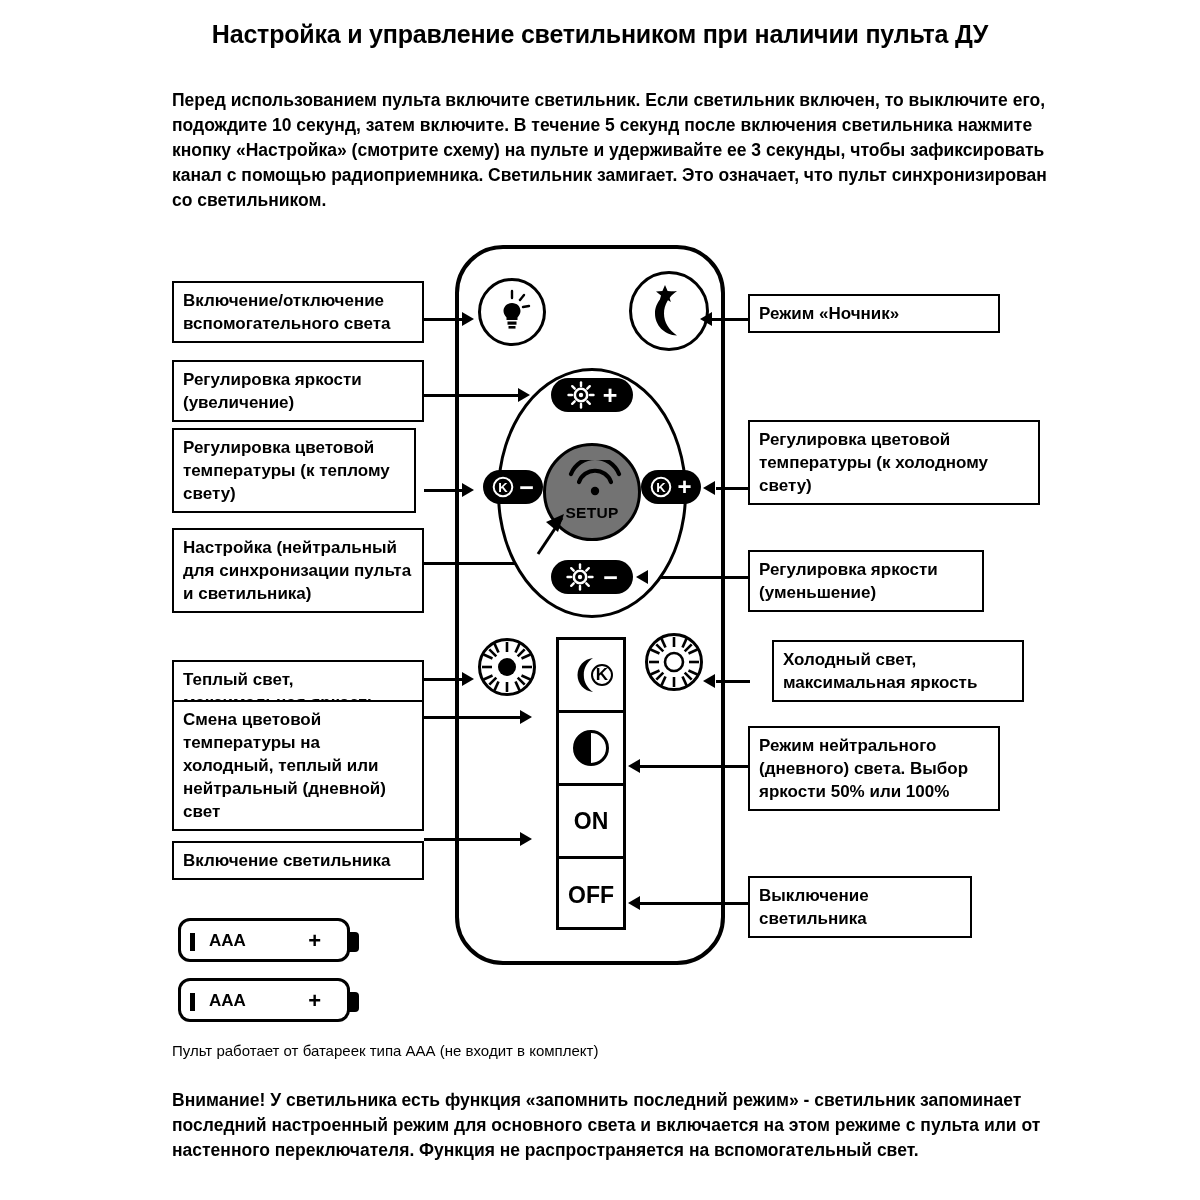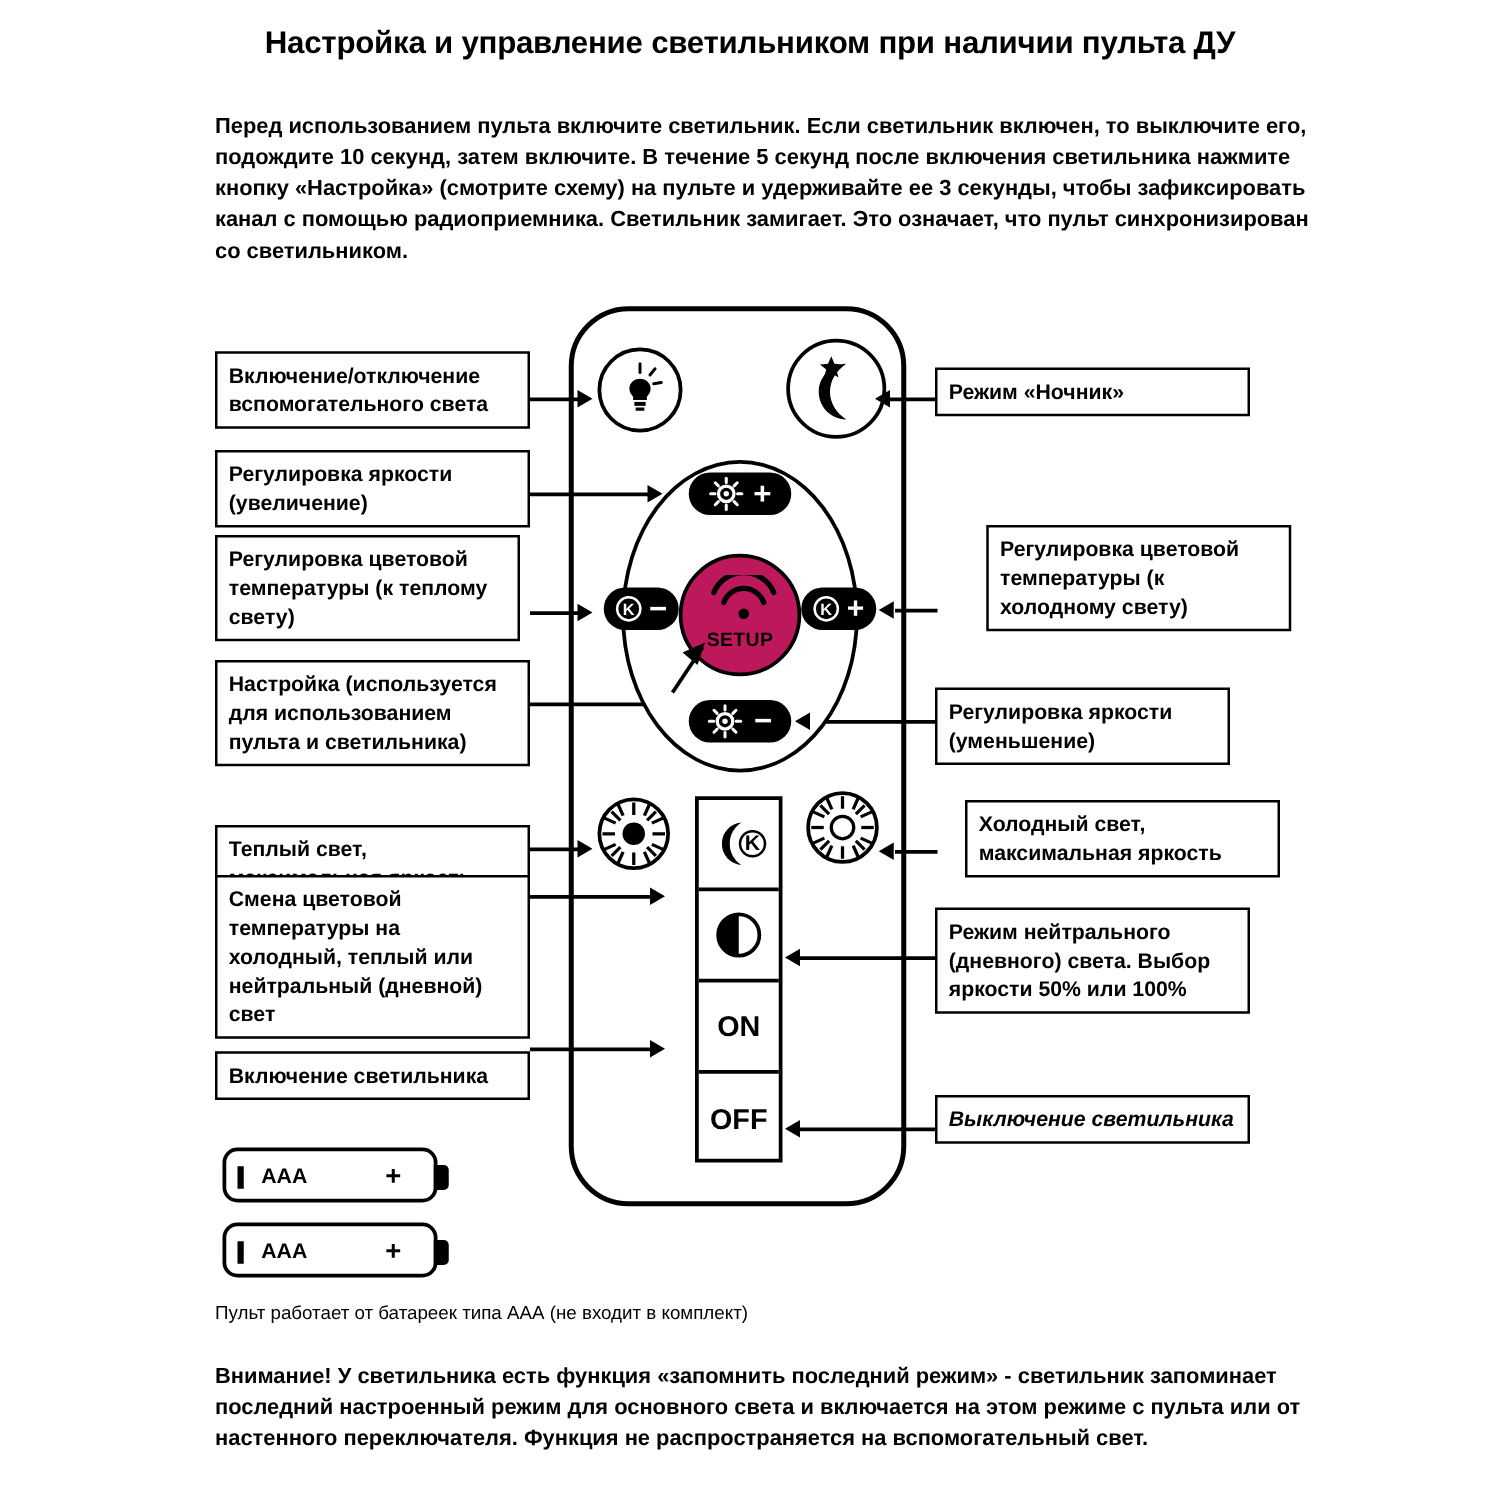--- a/index.html
+++ b/index.html
@@ -89,21 +89,21 @@
     border-radius: 50%;
     background: #fff;
     z-index: 5;
   }
   #pad-center {
     position: absolute;
     left: 543px; top: 443px;
     width: 98px; height: 98px;
     border: 3px solid #000;
     border-radius: 50%;
-    background: #be185d;
+    background: #737373;
     z-index: 6;
     text-align: center;
   }
   #pad-center .setup-label {
     position: absolute; left: 0; bottom: 16px; width: 100%;
     font-size: 15.5px; font-weight: bold; letter-spacing: 0.3px;
   }
 
   
   .pill {
@@ -348,21 +348,21 @@
 <div class="arrow-r" style="left:462px; top:312px;"></div>
 
 <div class="callout" style="left:172px; top:360px; width:252px;">Регулировка яркости (увеличение)</div>
 <div class="conn" style="left:424px; top:394px; width:96px; height:3px;"></div>
 <div class="arrow-r" style="left:518px; top:388px;"></div>
 
 <div class="callout" style="left:172px; top:428px; width:244px;">Регулировка цветовой температуры (к теплому свету)</div>
 <div class="conn" style="left:424px; top:489px; width:40px; height:3px;"></div>
 <div class="arrow-r" style="left:462px; top:483px;"></div>
 
-<div class="callout" style="left:172px; top:528px; width:252px;">Настройка (используется для использованием пульта и светильника)</div>
+<div class="callout" style="left:172px; top:528px; width:252px;">Настройка (нейтральный для синхронизации пульта и светильника)</div>
 <div class="conn" style="left:424px; top:562px; width:115px; height:3px;"></div>
 <div class="conn" style="left:536px; top:523px; width:3px; height:42px;"></div>
 <svg style="position:absolute;left:520px;top:510px;z-index:6" width="48" height="48" viewBox="0 0 48 48">
   <polygon points="44,4 26,12 38,22" fill="#000"></polygon>
   <line x1="18" y1="44" x2="42" y2="8" stroke="#000" stroke-width="3"></line>
 </svg>
 
 <div class="callout" style="left:172px; top:624px; width:252px;margin-top:36px;">Теплый свет, максимальная яркость</div>
 <div class="conn" style="left:424px; top:678px; width:40px; height:3px;"></div>
 <div class="arrow-r" style="left:462px; top:672px;"></div>
@@ -372,37 +372,37 @@
 <div class="arrow-r" style="left:520px; top:710px;"></div>
 
 <div class="callout" style="left:172px; top:841px; width:252px;">Включение светильника</div>
 <div class="conn" style="left:424px; top:838px; width:98px; height:3px;"></div>
 <div class="arrow-r" style="left:520px; top:832px;"></div>
 
 <div class="callout" style="left:748px; top:294px; width:252px;">Режим «Ночник»</div>
 <div class="conn" style="left:712px; top:318px; width:38px; height:3px;"></div>
 <div class="arrow-l" style="left:700px; top:312px;"></div>
 
-<div class="callout" style="left:748px; top:420px; width:244px;margin-left:41px;">Регулировка цветовой температуры (к холодному свету)</div>
+<div class="callout" style="left:748px; top:420px; width:292px;">Регулировка цветовой температуры (к холодному свету)</div>
 <div class="conn" style="left:716px; top:487px; width:34px; height:3px;"></div>
 <div class="arrow-l" style="left:703px; top:481px;"></div>
 
 <div class="callout" style="left:748px; top:550px; width:236px;">Регулировка яркости (уменьшение)</div>
 <div class="conn" style="left:648px; top:576px; width:102px; height:3px;"></div>
 <div class="arrow-l" style="left:636px; top:570px;"></div>
 
 <div class="callout" style="left:772px; top:640px; width:252px;">Холодный свет, максимальная яркость</div>
 <div class="conn" style="left:716px; top:680px; width:34px; height:3px;"></div>
 <div class="arrow-l" style="left:703px; top:674px;"></div>
 
 <div class="callout" style="left:748px; top:726px; width:252px;">Режим нейтрального (дневного) света. Выбор яркости 50% или 100%</div>
 <div class="conn" style="left:640px; top:765px; width:110px; height:3px;"></div>
 <div class="arrow-l" style="left:628px; top:759px;"></div>
 
-<div class="callout" style="left:748px; top:876px; width:252px;font-style:italic;">Выключение светильника</div>
+<div class="callout" style="left:748px; top:876px; width:224px;">Выключение светильника</div>
 <div class="conn" style="left:640px; top:902px; width:110px; height:3px;"></div>
 <div class="arrow-l" style="left:628px; top:896px;"></div>
 
 <div class="battery" id="bat1">
   <span class="bat-minus"></span>
   <span class="bat-label">AAA</span>
   <span class="bat-plus">+</span>
   <span class="bat-cap"></span>
 </div>
 <div class="battery" id="bat2">

